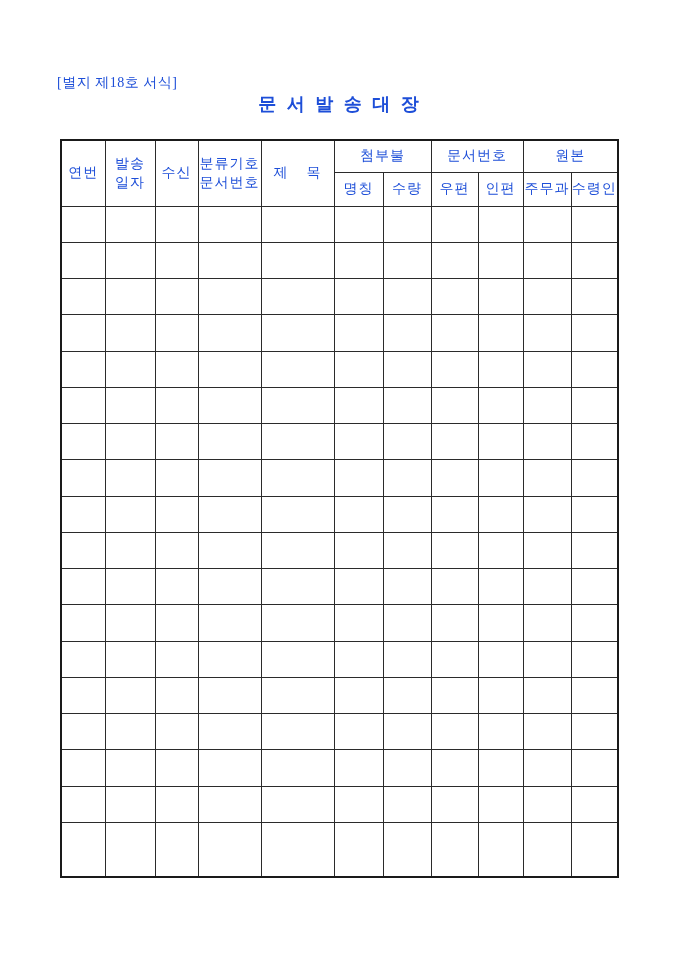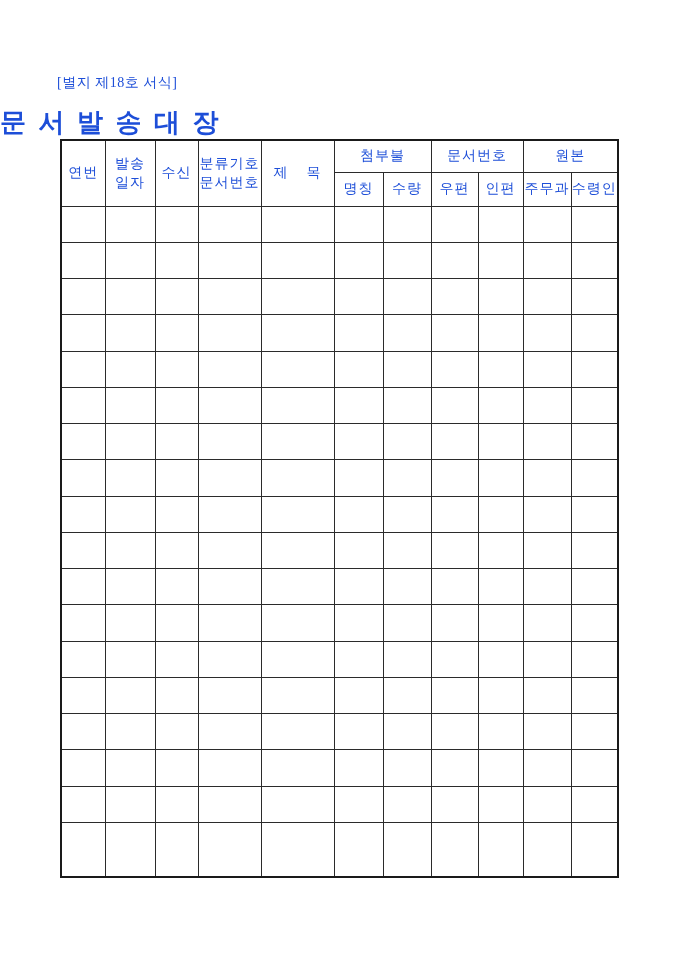--- a/index.html
+++ b/index.html
@@ -20,25 +20,25 @@
     position: absolute;
     left: 57px;
     top: 74px;
     font-size: 14px;
     letter-spacing: 0.5px;
     white-space: pre;
   }
   .page-title {
     position: absolute;
     left: 0;
-    top: 105px;
+    top: 92px;
     width: 100%;
     margin: 0;
-    text-align: left;
-    font-size: 26px;
+    text-align: center;
+    font-size: 18px;
     font-weight: bold;
     letter-spacing: 3px;
     white-space: pre;
   }
   table.dispatch-table {
     position: absolute;
     left: 60px;
     top: 139px;
     width: 557px;
     height: 739px;

